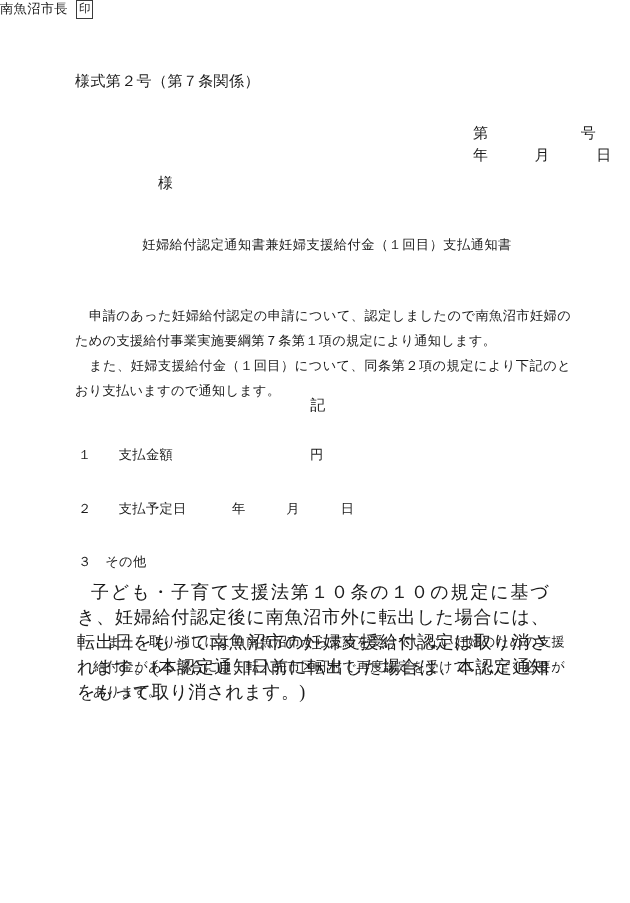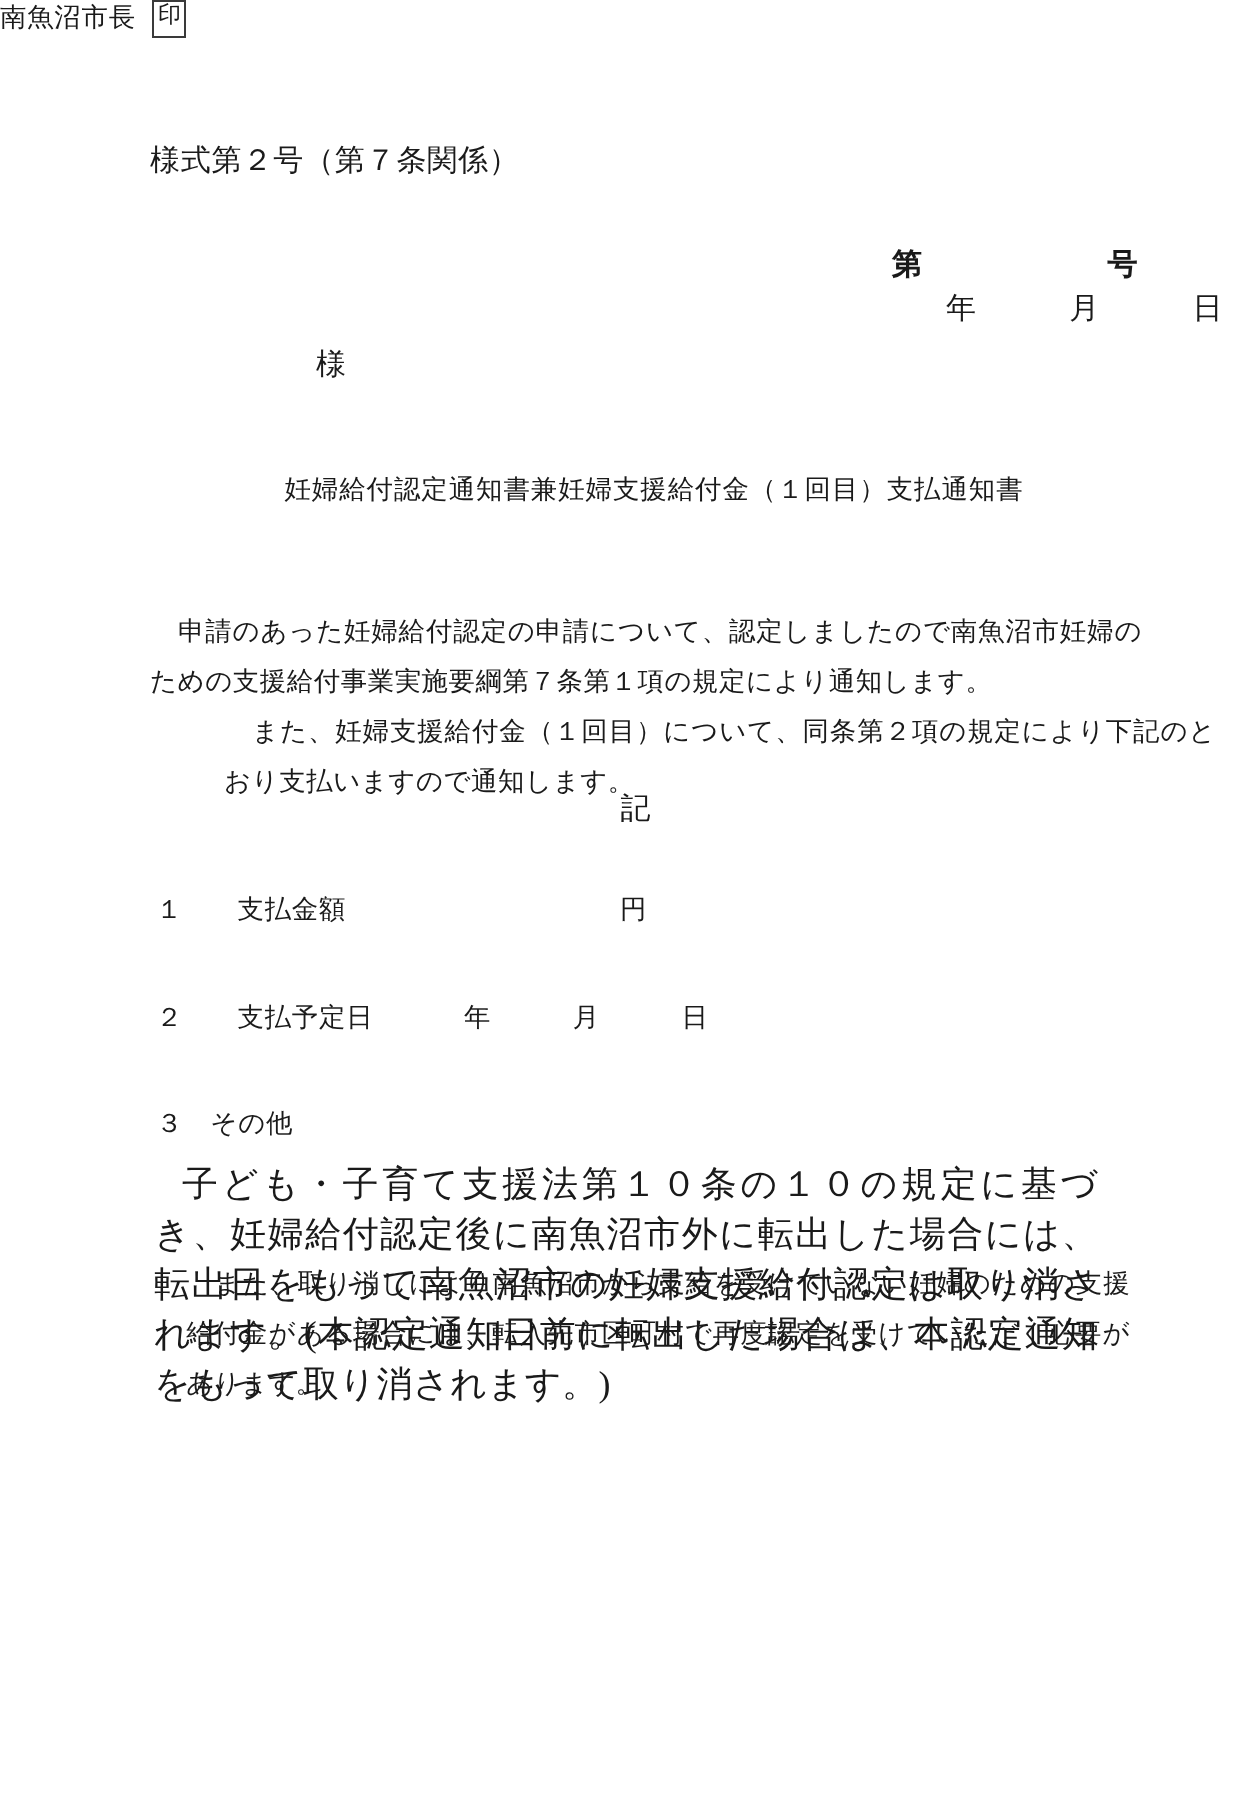--- a/index.html
+++ b/index.html
@@ -25,24 +25,23 @@
     line-height: 1;
     letter-spacing: 0.4px;
   }
   
   #form-no {
     left: 75px;
     top: 74px;
   }
   
   #doc-number-row {
-    left: 446px;
+    left: 473px;
     top: 126px;
     letter-spacing: 0.4px;
-    font-weight: bold;
   }
   #doc-date-row {
     left: 473px;
     top: 148px;
   }
   #issuer-row {
     left: 473px;
     top: 194px;
     display: flex;
     align-items: center;
@@ -81,21 +80,21 @@
     position: absolute;
     width: 500px;
     font-size: 13.2px;
     line-height: 25px;
     text-indent: 14px;
     letter-spacing: 0.3px;
     text-align: justify;
     text-justify: inter-character;
   }
   #para-1 { left: 75px; top: 303px; width: 496px; }
-  #para-2 { left: 75px; top: 353px; width: 496px; margin-left: 37px; }
+  #para-2 { left: 75px; top: 353px; width: 496px; }
   
   #ki-marker {
     left: 0;
     top: 398px;
     width: 630px;
     text-align: center;
     padding-left: 6px;
     box-sizing: border-box;
   }
   

